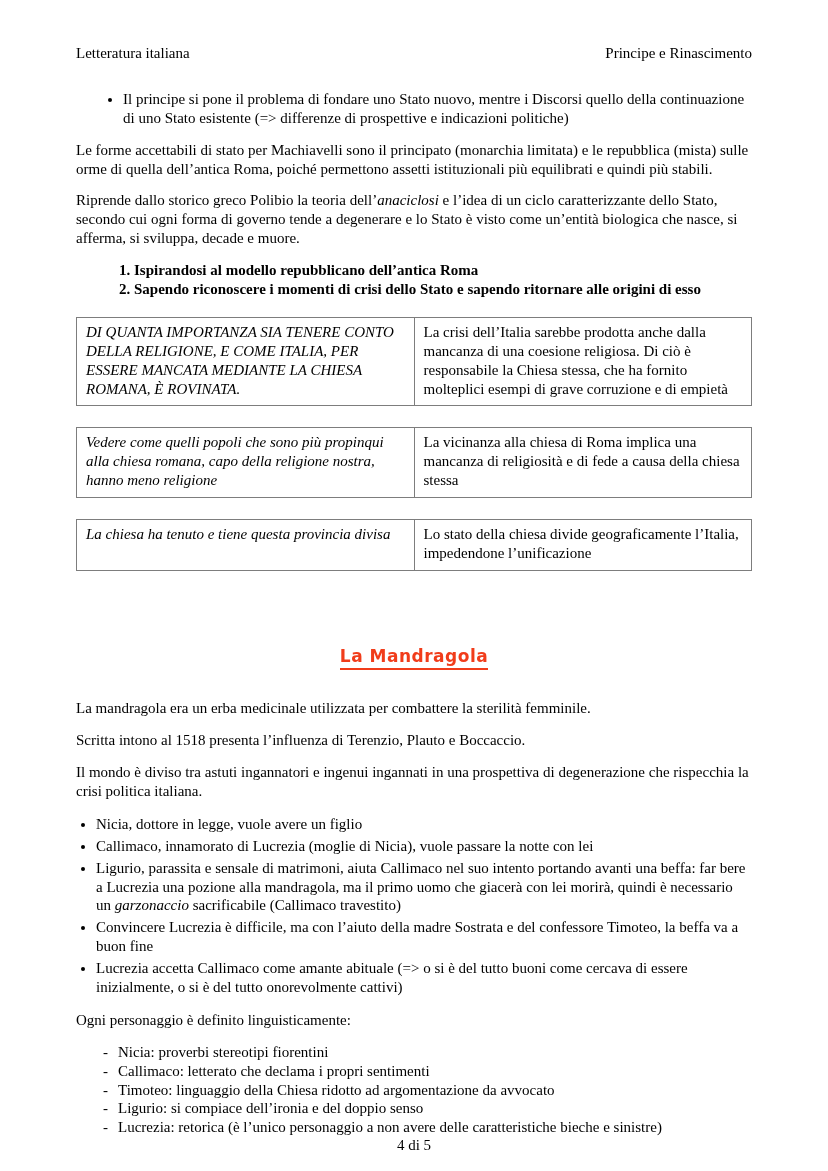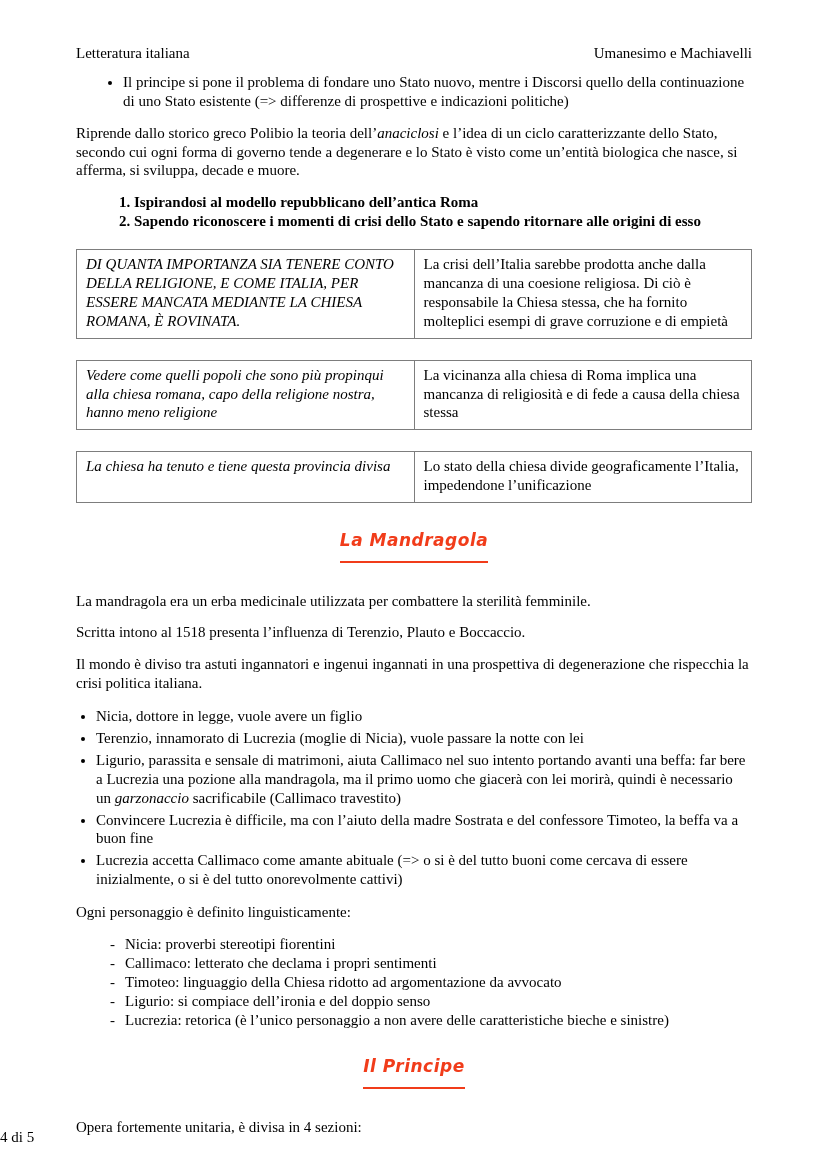--- a/index.html
+++ b/index.html
@@ -11,62 +11,63 @@
     height: 1171px;
     margin: 0 auto;
     padding: 44px 76px 0 76px;
     font-family: "Liberation Serif", "DejaVu Serif", serif;
     font-size: 15px;
     line-height: 1.26;
     color: #000;
     background: #fff;
     overflow: hidden;
   }
-  .page-header { display: flex; justify-content: space-between; margin-bottom: 10px; }
+  .page-header { display: flex; justify-content: space-between; margin-bottom: 27px; }
   p { margin: 13px 0; }
   p.tight { margin: 0; }
   ul.bullets-indented { list-style: disc; margin: 0 0 13px 0; padding-left: 44px; }
   ul.bullets-flush { list-style: disc; margin: 14px 0; padding-left: 17px; }
   ul.bullets-flush li, ul.bullets-indented li { margin: 3px; }
   ol.nums { margin: 0 0 0 0; padding-left: 58px; font-weight: bold; }
   table.quote-table { width: 100%; border-collapse: collapse; margin: 0 0 21px 0; table-layout: fixed; padding-left: 36px; }
   table.quote-table td { border: 1px solid #7d7d7d; vertical-align: top; padding: 5px 9px 7px 9px; width: 50%; }
   td.quote { font-style: italic; }
   .tables-block { margin-top: 18px; }
   .section-title-wrap { text-align: center; margin: 27px 0 29px 0; }
   .section-title {
     display: inline-block;
     color: var(--accent);
     font-family: "DejaVu Sans", sans-serif;
-    font-style: italic;
     font-weight: bold;
     font-size: 17px;
     letter-spacing: 0.5px;
     border-bottom: 2px solid var(--accent);
-    padding-bottom: 9px;
+    padding-bottom: 1px;
+    margin-top: 48px;
   }
-  ul.dash { list-style: none; margin: 13px; padding-left: 36px; }
+  ul.dash { list-style: none; margin: 6px; padding-left: 36px; }
   ul.dash li::before { content: "-"; display: inline-block; width: 15px; margin-left: -15px; }
-  .footer { position: absolute; left: 0; right: 0; bottom: 24px; }
+  .footer { position: absolute; left: 0; right: 0; bottom: 16px; text-align: center; }
   i { font-style: italic; }
 </style>
 </head>
 <body>
 
 <div class="page">
 
   <header class="page-header">
     <span>Letteratura italiana</span>
-    <span>Umanesimo e Machiavelli</span>
+    <span>Principe e Rinascimento</span>
   </header>
 
   <ul class="bullets-indented">
     <li>Il principe si pone il problema di fondare uno Stato nuovo, mentre i Discorsi quello della continuazione di uno Stato esistente (=&gt; differenze di prospettive e indicazioni politiche)</li>
   </ul>
 
+  <p>Le forme accettabili di stato per Machiavelli sono il principato (monarchia limitata) e le repubblica (mista) sulle orme di quella dell’antica Roma, poiché permettono assetti istituzionali più equilibrati e quindi più stabili.</p>
 
   <p><span>Riprende dallo storico greco Polibio la teoria dell’</span><i>anaciclosi</i><span> e l’idea di un ciclo caratterizzante dello Stato, secondo cui ogni forma di governo tende a degenerare e lo Stato è visto come un’entità biologica che nasce, si afferma, si sviluppa, decade e muore.</span></p>
 
 
   <ol class="nums">
     <li>Ispirandosi al modello repubblicano dell’antica Roma</li>
     <li>Sapendo riconoscere i momenti di crisi dello Stato e sapendo ritornare alle origini di esso</li>
   </ol>
 
   <div class="tables-block">
@@ -103,21 +104,21 @@
   </div>
 
   <p>La mandragola era un erba medicinale utilizzata per combattere la sterilità femminile.</p>
 
   <p>Scritta intono al 1518 presenta l’influenza di Terenzio, Plauto e Boccaccio.</p>
 
   <p>Il mondo è diviso tra astuti ingannatori e ingenui ingannati in una prospettiva di degenerazione che rispecchia la crisi politica italiana.</p>
 
   <ul class="bullets-flush">
     <li>Nicia, dottore in legge, vuole avere un figlio</li>
-    <li>Terenzio, innamorato di Lucrezia (moglie di Nicia), vuole passare la notte con lei</li>
+    <li>Callimaco, innamorato di Lucrezia (moglie di Nicia), vuole passare la notte con lei</li>
     <li><span>Ligurio, parassita e sensale di matrimoni, aiuta Callimaco nel suo intento portando avanti una beffa: far bere a Lucrezia una pozione alla mandragola, ma il primo uomo che giacerà con lei morirà, quindi è necessario un </span><i>garzonaccio</i><span> sacrificabile (Callimaco travestito)</span></li>
     <li>Convincere Lucrezia è difficile, ma con l’aiuto della madre Sostrata e del confessore Timoteo, la beffa va a buon fine</li>
     <li>Lucrezia accetta Callimaco come amante abituale (=&gt; o si è del tutto buoni come cercava di essere inizialmente, o si è del tutto onorevolmente cattivi)</li>
   </ul>
 
   <p>Ogni personaggio è definito linguisticamente:</p>
 
   <ul class="dash">
     <li>Nicia: proverbi stereotipi fiorentini</li>
     <li>Callimaco: letterato che declama i propri sentimenti</li>

